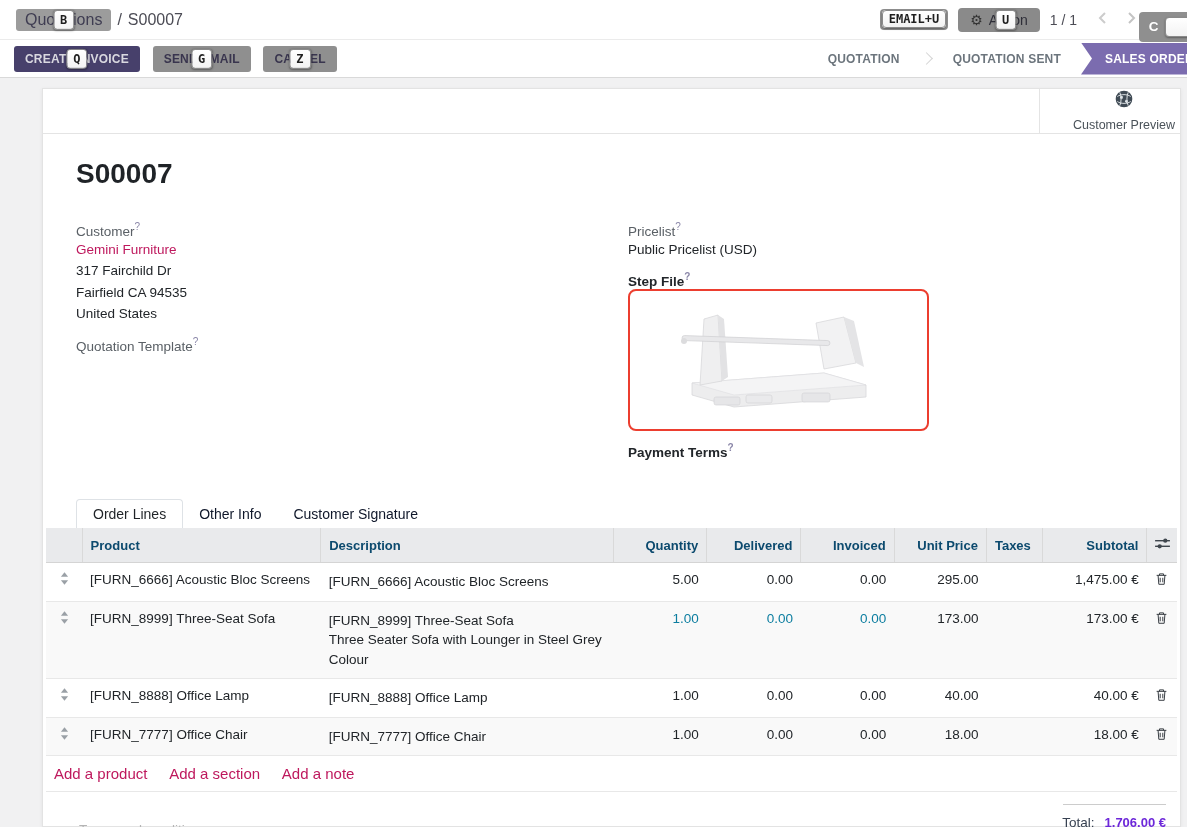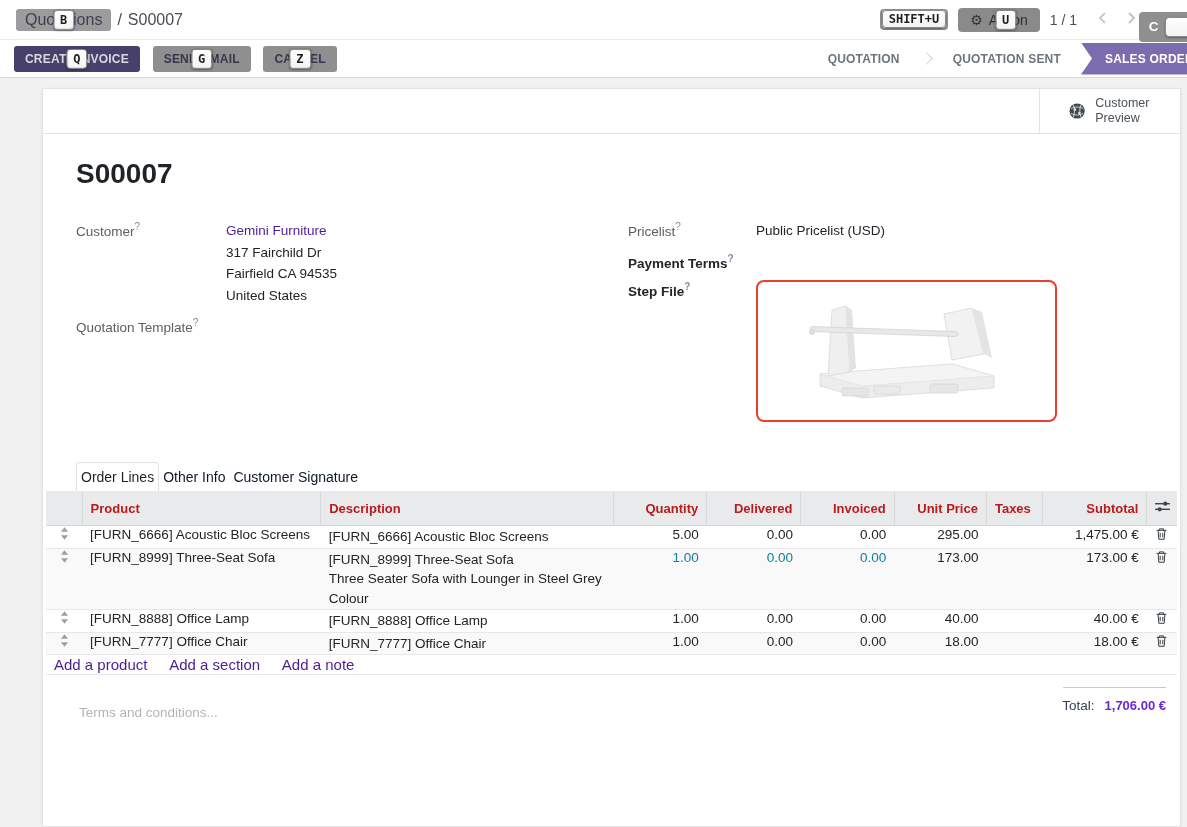--- a/index.html
+++ b/index.html
@@ -39,55 +39,55 @@
                 transform:rotate(45deg); margin:0 2px; }
   .status-active { background:#7b6caf; color:#fff; font-size:12px; font-weight:700; letter-spacing:.2px;
                    height:32px; display:flex; align-items:center; padding:0 26px 0 24px; width:140px;
                    clip-path:polygon(0 0,100% 0,100% 100%,0 100%,11px 50%); white-space:nowrap; }
 
   
   .content { padding:10px 6px 0 42px; height:749px; }
   .card { background:#fff; border:1px solid #e3e3e3; box-shadow:0 1px 4px rgba(0,0,0,.06); height:100%; }
   .card-header { height:45px; border-bottom:1px solid #e4e4e4; display:flex; justify-content:flex-end; }
   .preview-btn { width:141px; border-left:1px solid #e4e4e4; display:flex; align-items:center;
-                 gap:9px; padding-left:28px; cursor:pointer; }
+                 gap:9px; padding-left:28px; cursor:pointer;flex-direction:column; }
   .preview-btn span.lbl { font-size:12.5px; color:#4a5259; line-height:1.2; }
 
   .sheet { padding-top:24px; }
   .pad { padding-left:33px; padding-right:20px; }
   h1.title { font-size:28px; font-weight:700; color:#1f2327; margin-bottom:30px; }
 
   .fields { display:flex; }
   .fcol-left { width:552px; }
   .fcol-right { flex:1; }
-  .frow { display:flex; margin-bottom:10px; }
+  .frow { display:flex; margin-bottom:10px;flex-direction:column; }
   .flabel { width:150px; color:#5a6066; font-size:13.5px; padding-top:1px; }
   .fcol-right .flabel { width:128px; }
   .flabel.bold { color:#22262a; font-weight:700; }
   .flabel sup { color:#8a86a8; font-size:10px; }
   .fvalue { font-size:13.5px; color:#212529; line-height:1.6; }
-  a.link { color:#4c1d95; text-decoration:none; cursor:pointer; }
+  a.link { color:#be185d; text-decoration:none; cursor:pointer; }
 
   .stepfile-box { width:301px; height:142px; border:2.5px solid #ec3e2f; border-radius:8px;
                   background:#fff; display:flex; align-items:center; justify-content:center; }
 
   
   .tabs { display:flex; align-items:flex-end; margin-top:28px; padding-left:33px; height:31px; }
-  .tab { font-size:14px; padding:6px 4px; cursor:pointer; }
+  .tab { font-size:14px; padding:6px 16px; cursor:pointer; }
   .tab.active { background:#fff; color:#1f2327; border:1px solid #dee2e6; border-bottom:none;
                 border-radius:4px 4px 0 0; }
   .tab.inactive { color:#0f172a; }
 
   
   table.lines { width:calc(100% - 6px); margin:0 3px; border-collapse:collapse; table-layout:fixed; }
-  table.lines th { background:#e9eaec; font-size:13px; font-weight:700; color:#b91c1c; text-align:left;
+  table.lines th { background:#e9eaec; font-size:13px; font-weight:700; color:#0c4a6e; text-align:left;
                    padding:9px 8px; border-bottom:1px solid #d4d4d4; }
   table.lines th + th { border-left:1px solid #d9d9d9; }
   table.lines th.num, td.num { text-align:right; }
-  table.lines td { font-size:13.5px; padding:1px 8px; border-bottom:1px solid #e8e8e8; vertical-align:top; }
+  table.lines td { font-size:13.5px; padding:9px 8px; border-bottom:1px solid #e8e8e8; vertical-align:top; }
   tr.line-row:nth-child(even) td { background:#f9f9f9; }
   td.handle-cell { text-align:center; padding-top:12px; cursor:grab; }
   td.accent, span.accent { color:#0d7ea0; }
   .desc-line { line-height:1.45; }
   td.trash-cell { text-align:center; cursor:pointer; padding-top:10px; }
   th.gear-col { text-align:center; padding:7px 4px; cursor:pointer; }
   .links-row td { padding:11px 8px 11px 36px; border-bottom:1px solid #e2e2e2; }
   .links-row a { margin-right:18px; font-size:15px; }
 
   
@@ -105,21 +105,21 @@
   <div class="breadcrumb">
     <span class="bc-parent">
       <span>Quotations</span>
       <span class="kbd overlay">B</span>
     </span>
     <span class="bc-sep">/</span>
     <span class="bc-current">S00007</span>
   </div>
   <div class="topbar-right">
     <span class="shiftu-wrap">
-      <span class="kbd">SHIFT+U</span>
+      <span class="kbd">EMAIL+U</span>
     </span>
     <div class="action-btn">
       <span class="gear">⚙</span>
       <span>Action</span>
       <span class="kbd overlay" style="left:58%;">U</span>
     </div>
     <span class="pager">1 / 1</span>
     <span class="chev">
       <svg width="10" height="14" viewBox="0 0 10 14">
           <path d="M8 2 L3 7 L8 12" stroke="#cccccc" stroke-width="2" fill="none"></path>
@@ -201,50 +201,50 @@
             </div>
           </div>
 
           <div class="fcol-right">
             <div class="frow">
               <div class="flabel">
                 <span>Pricelist</span><sup>?</sup>
               </div>
               <div class="fvalue">Public Pricelist (USD)</div>
             </div>
+            <div class="frow" style="margin-top:5px;">
+              <div class="flabel bold">
+                <span>Step File</span><sup>?</sup>
+              </div>
+              <div class="stepfile-box">
+                <svg width="210" height="110" viewBox="0 0 210 110">
+
+                  <polygon points="18,78 150,68 192,80 192,92 60,102 18,90" fill="#ededee" stroke="#d8d8da" stroke-width="0.8"></polygon>
+                  <polygon points="18,78 150,68 192,80 60,90" fill="#f4f4f5" stroke="#dedee0" stroke-width="0.6"></polygon>
+
+                  <rect x="40" y="92" width="26" height="8" rx="2" fill="#e6e6e8" stroke="#d2d2d4" stroke-width="0.6"></rect>
+                  <rect x="72" y="90" width="26" height="8" rx="2" fill="#eaeaec" stroke="#d2d2d4" stroke-width="0.6"></rect>
+                  <rect x="128" y="88" width="28" height="9" rx="2" fill="#e6e6e8" stroke="#d2d2d4" stroke-width="0.6"></rect>
+
+                  <polygon points="30,14 44,10 48,76 26,80" fill="#efeff0" stroke="#d8d8da" stroke-width="0.8"></polygon>
+                  <polygon points="44,10 48,76 54,72 50,14" fill="#e2e2e4"></polygon>
+
+                  <polygon points="142,18 170,12 182,58 150,64" fill="#f2f2f3" stroke="#d8d8da" stroke-width="0.8"></polygon>
+                  <polygon points="170,12 182,58 190,62 180,16" fill="#e4e4e6"></polygon>
+
+                  <rect x="8" y="33" width="148" height="5" rx="2.5" fill="#e8e8ea" stroke="#cfcfd2" stroke-width="0.7" transform="rotate(2 80 35)"></rect>
+                  <circle cx="10" cy="36" r="3" fill="#dcdcde"></circle>
+                </svg>
+              </div>
+            </div>
             <div class="frow">
               <div class="flabel bold">
                 <span>Payment Terms</span><sup>?</sup>
               </div>
               <div class="fvalue"></div>
-            </div>
-            <div class="frow" style="margin-top:5px;">
-              <div class="flabel bold">
-                <span>Step File</span><sup>?</sup>
-              </div>
-              <div class="stepfile-box">
-                <svg width="210" height="110" viewBox="0 0 210 110">
-
-                  <polygon points="18,78 150,68 192,80 192,92 60,102 18,90" fill="#ededee" stroke="#d8d8da" stroke-width="0.8"></polygon>
-                  <polygon points="18,78 150,68 192,80 60,90" fill="#f4f4f5" stroke="#dedee0" stroke-width="0.6"></polygon>
-
-                  <rect x="40" y="92" width="26" height="8" rx="2" fill="#e6e6e8" stroke="#d2d2d4" stroke-width="0.6"></rect>
-                  <rect x="72" y="90" width="26" height="8" rx="2" fill="#eaeaec" stroke="#d2d2d4" stroke-width="0.6"></rect>
-                  <rect x="128" y="88" width="28" height="9" rx="2" fill="#e6e6e8" stroke="#d2d2d4" stroke-width="0.6"></rect>
-
-                  <polygon points="30,14 44,10 48,76 26,80" fill="#efeff0" stroke="#d8d8da" stroke-width="0.8"></polygon>
-                  <polygon points="44,10 48,76 54,72 50,14" fill="#e2e2e4"></polygon>
-
-                  <polygon points="142,18 170,12 182,58 150,64" fill="#f2f2f3" stroke="#d8d8da" stroke-width="0.8"></polygon>
-                  <polygon points="170,12 182,58 190,62 180,16" fill="#e4e4e6"></polygon>
-
-                  <rect x="8" y="33" width="148" height="5" rx="2.5" fill="#e8e8ea" stroke="#cfcfd2" stroke-width="0.7" transform="rotate(2 80 35)"></rect>
-                  <circle cx="10" cy="36" r="3" fill="#dcdcde"></circle>
-                </svg>
-              </div>
             </div>
           </div>
         </div>
       </div>
 
       <div class="tabs">
         <div class="tab active">Order Lines</div>
         <div class="tab inactive">Other Info</div>
         <div class="tab inactive">Customer Signature</div>
       </div>

